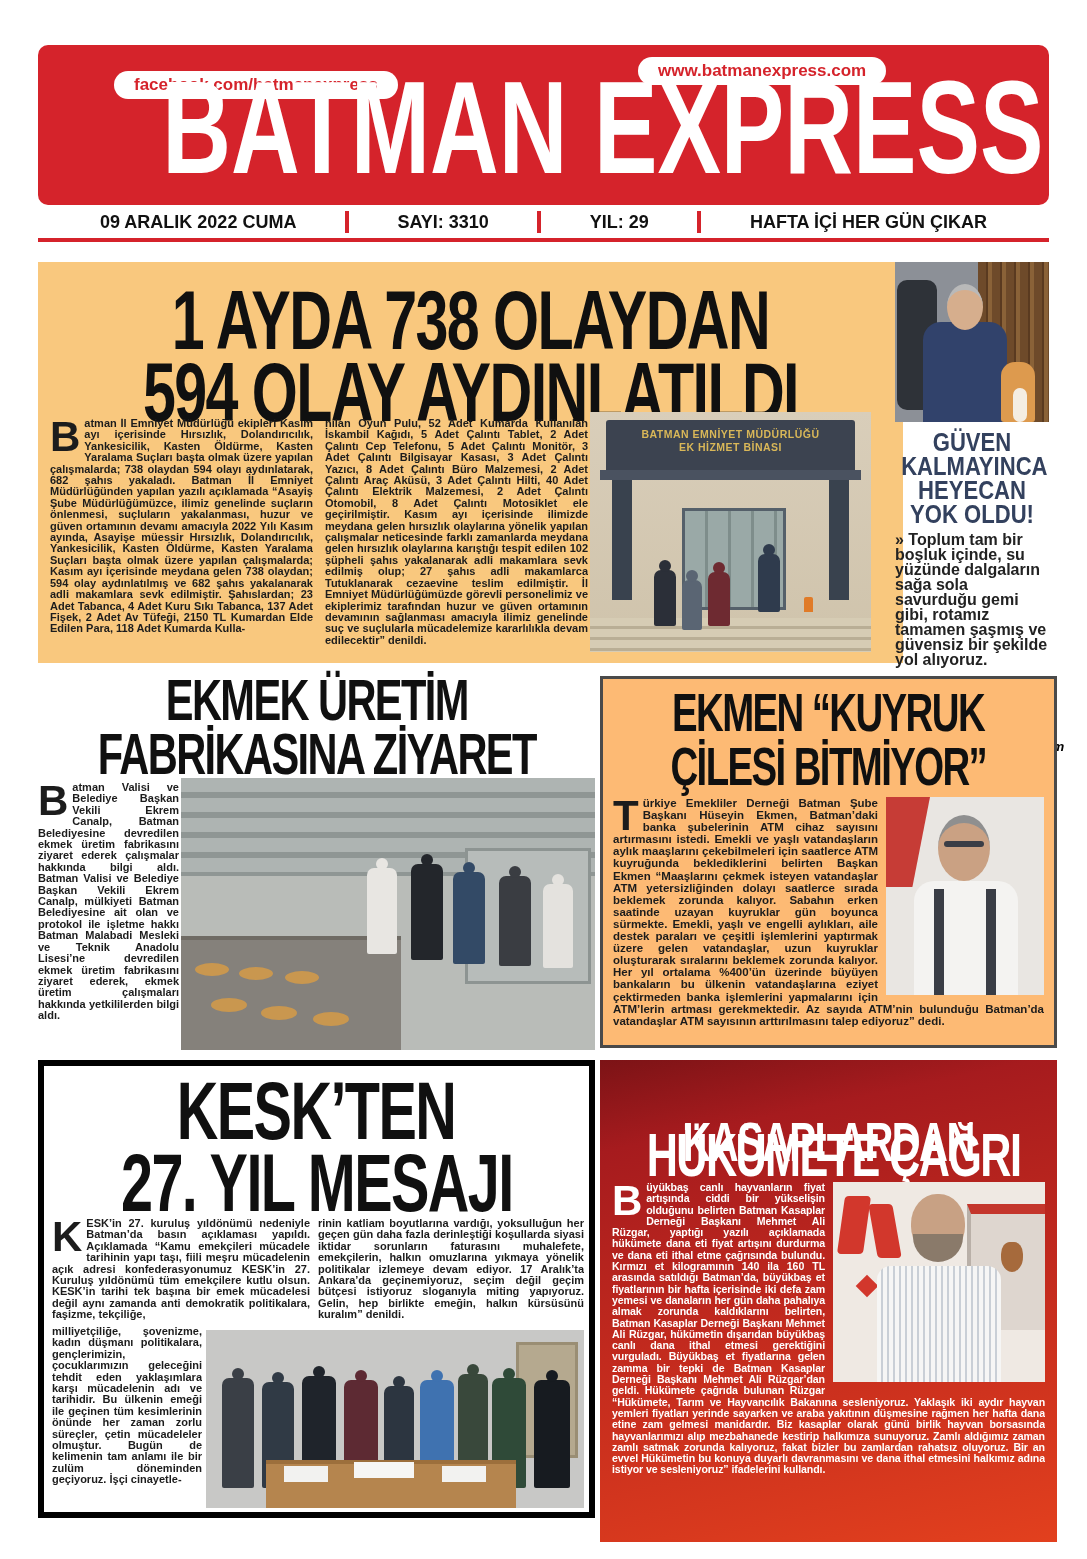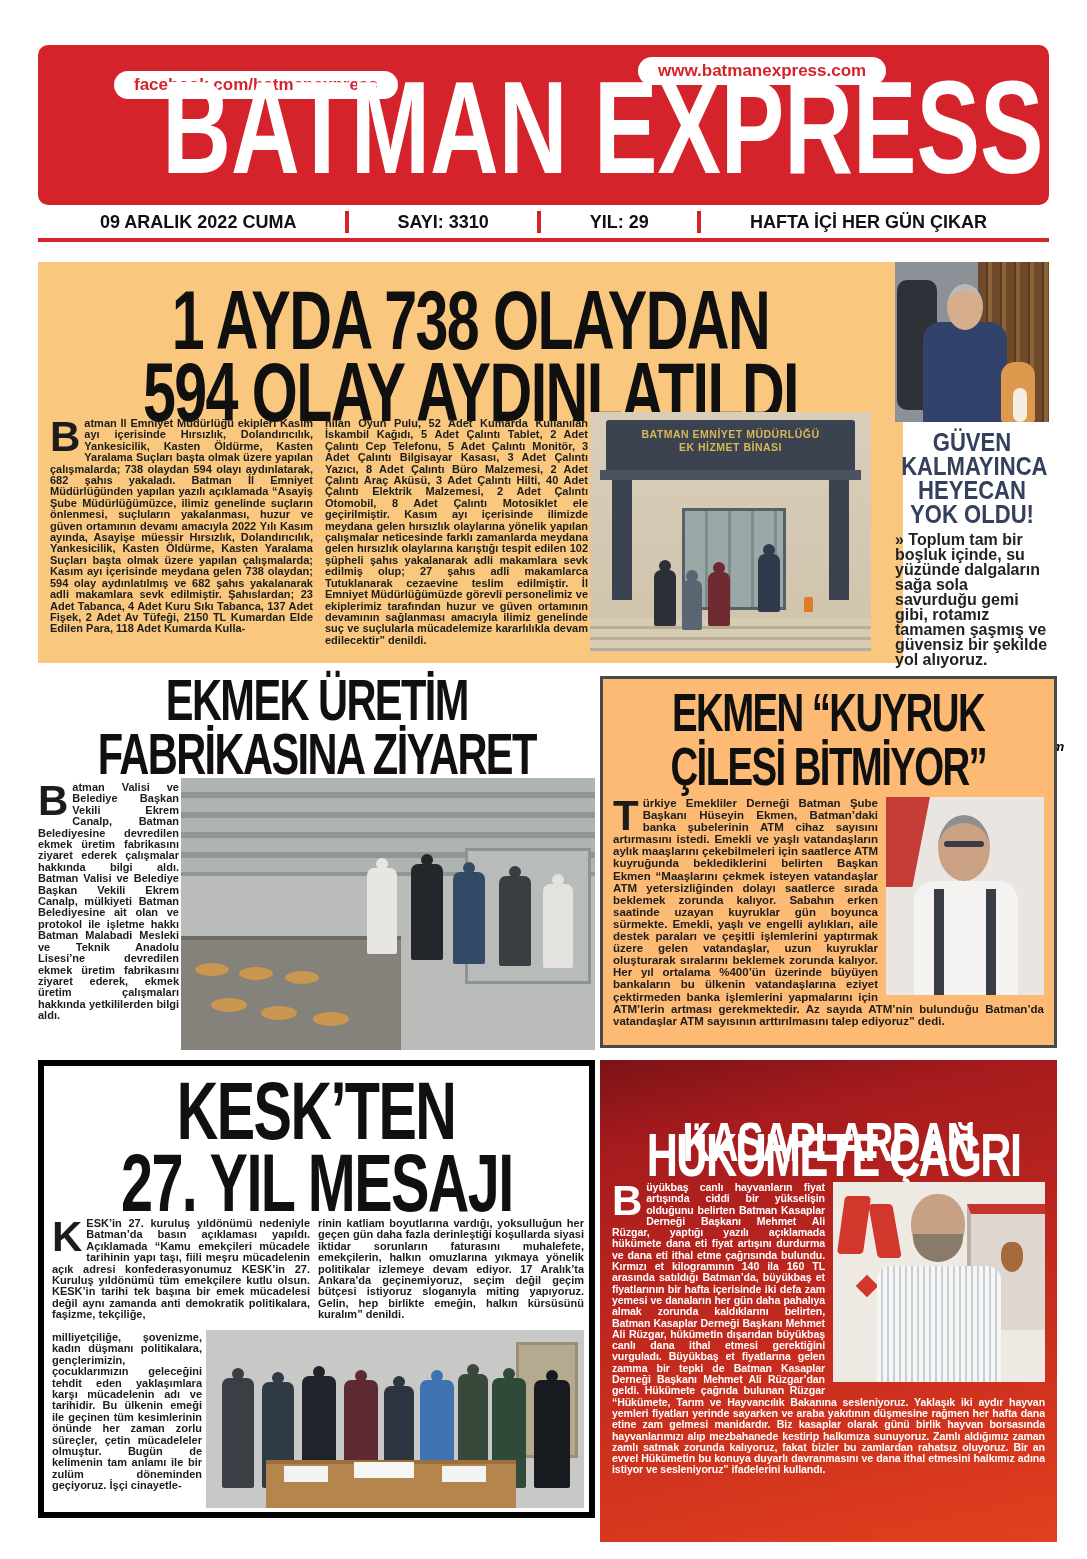--- a/index.html
+++ b/index.html
@@ -183,21 +183,21 @@
     <div class="hl" style="top:76px;font-size:72px;"><span>27. YIL MESAJI</span></div>
 
     <div class="abs" style="left:8px;top:152px;width:258px;height:112px;">
       <div class="bodytxt" style="height:112px;">
         <span class="dropcap">K</span><span>ESK’in 27. kuruluş yıldönümü nedeniyle Batman’da basın açıklaması yapıldı. Açıklamada “Kamu emekçileri mücadele tarihinin yapı taşı, fiili meşru mücadelenin açık adresi konfederasyonumuz KESK’in 27. Kuruluş yıldönümü tüm emekçilere kutlu olsun. KESK’in tarihi tek başına bir emek mücadelesi değil aynı zamanda anti demokratik politikalara, faşizme, tekçiliğe,</span>
       </div>
     </div>
     <div class="abs" style="left:274px;top:152px;width:266px;height:112px;">
       <div class="bodytxt" style="height:112px;"><span>rinin katliam boyutlarına vardığı, yoksulluğun her geçen gün daha fazla derinleştiği koşullarda siyasi iktidar sorunların faturasını muhalefete, emekçilerin, halkın omuzlarına yıkmaya yönelik politikalar izlemeye devam ediyor. 17 Aralık’ta Ankara’da geçinemiyoruz, seçim değil geçim bütçesi istiyoruz sloganıyla miting yapıyoruz. Gelin, hep birlikte emeğin, halkın kürsüsünü kuralım” denildi.</span></div>
     </div>
-    <div class="abs" style="left:8px;top:266px;width:150px;height:176px;">
+    <div class="abs" style="left:8px;top:260px;width:150px;height:176px;">
       <div class="bodytxt" style="height:176px;"><span>milliyetçiliğe, şovenizme, kadın düşmanı politikalara, gençlerimizin, çocuklarımızın geleceğini tehdit eden yaklaşımlara karşı mücadelenin adı ve tarihidir. Bu ülkenin emeği ile geçinen tüm kesimlerinin önünde her zaman zorlu süreçler, çetin mücadeleler olmuştur. Bugün de kelimenin tam anlamı ile bir zulüm döneminden geçiyoruz.  İşçi cinayetle-</span></div>
     </div>
 
     <div class="photo" style="left:162px;top:264px;width:378px;height:178px;background:#c8c8c6;">
       <div class="abs" style="right:6px;top:12px;width:56px;height:110px;background:#b5a98f;border:3px solid #9a8e74;"></div>
       <div class="person" style="left:16px;top:48px;width:32px;height:110px;background:#3a3f46;"></div>
       <div class="person" style="left:56px;top:52px;width:32px;height:106px;background:#303a45;"></div>
       <div class="person" style="left:96px;top:46px;width:34px;height:112px;background:#1f242b;"></div>
       <div class="person" style="left:138px;top:50px;width:34px;height:108px;background:#5d2a33;"></div>
       <div class="person" style="left:178px;top:56px;width:30px;height:102px;background:#2c3540;"></div>

